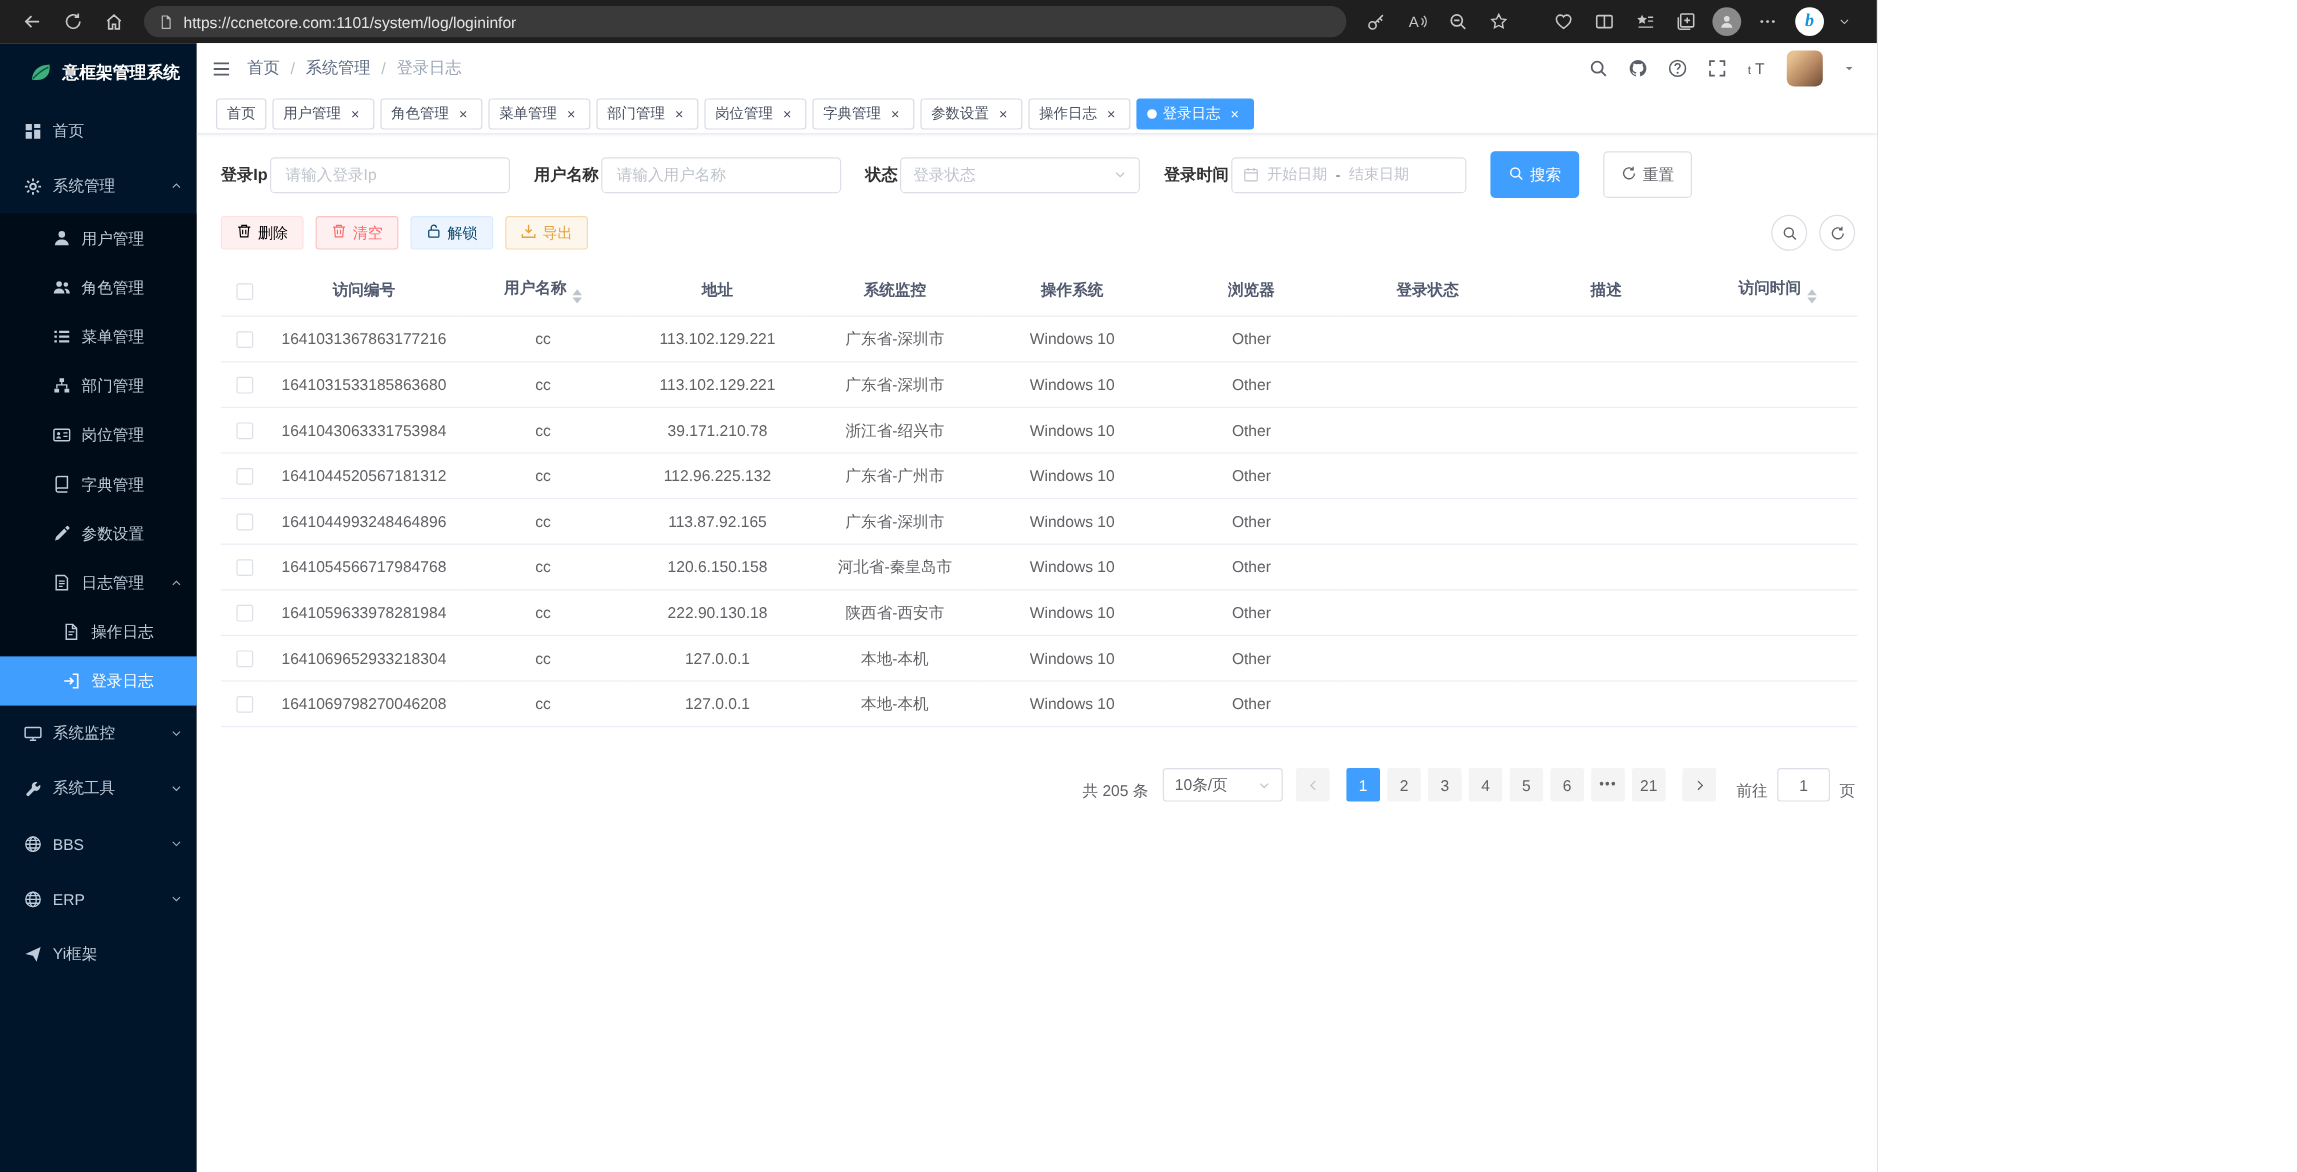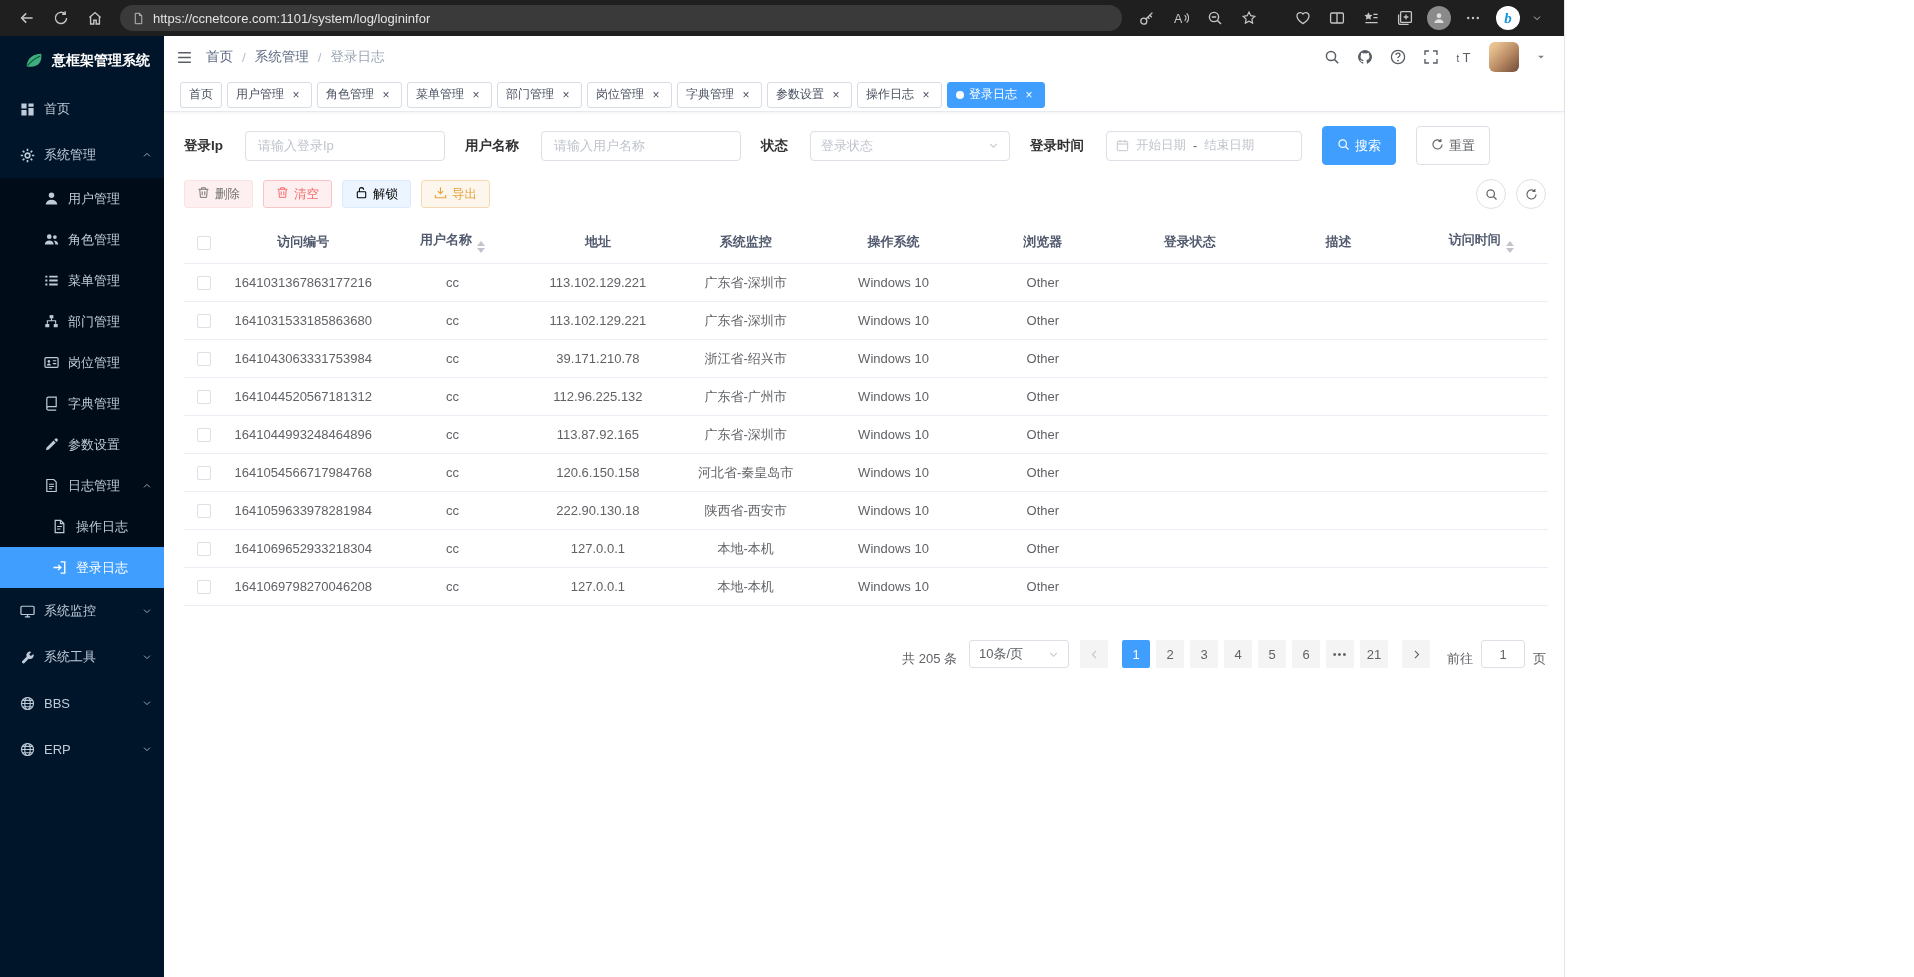--- a/index.html
+++ b/index.html
@@ -51,41 +51,41 @@
   .caret svg{width:10px;height:10px}
   
   .tags{height:34px;display:flex;align-items:center;gap:5px;padding:0 16px;border-bottom:1px solid #e6e9ef;box-shadow:0 1px 3px rgba(0,0,0,.05);flex-shrink:0}
   .tag{height:26px;display:inline-flex;align-items:center;gap:5px;padding:0 8px;border:1px solid #d8dce5;background:#fff;color:#495060;font-size:12px;cursor:pointer;border-radius:3px;white-space:nowrap}
   .tag.active{background:#409eff;border-color:#409eff;color:#fff}
   .tag.active::before{content:"";width:8px;height:8px;border-radius:50%;background:#fff}
   .tag-close{width:14px;height:14px;border-radius:50%;display:inline-flex;align-items:center;justify-content:center;font-size:12px;line-height:1}
   
   .content{flex:1;padding:14px 16px 0 20px;overflow:hidden}
   .filter{display:flex;align-items:center;gap:20px}
-  .f-item{display:flex;align-items:center;gap:22px}
+  .f-item{display:flex;align-items:center;gap:2px}
   .f-label{font-size:13.5px;font-weight:bold;color:#303133;white-space:nowrap}
   .f-input{width:200px;height:30px;border:1px solid #dcdfe6;border-radius:4px;padding:0 12px;font-size:13px;color:#606266;outline:none;font-family:inherit}
   .f-input::placeholder{color:#bfc4cc}
   .f-select{width:200px;height:30px;border:1px solid #dcdfe6;border-radius:4px;display:flex;align-items:center;justify-content:space-between;padding:0 10px;cursor:pointer;background:#fff}
   .f-select .ph{font-size:13px;color:#bfc4cc}
   .sel-caret{display:flex;color:#c0c4cc}
   .sel-caret svg{width:11px;height:11px}
   .f-date{width:196px;height:30px;border:1px solid #dcdfe6;border-radius:4px;display:flex;align-items:center;gap:7px;padding:0 9px;cursor:pointer;background:#fff}
   .f-date .ic{display:flex;color:#c0c4cc}
   .f-date .ic svg{width:13px;height:13px}
   .f-date .ph{font-size:12.5px;color:#bfc4cc;white-space:nowrap}
   .f-date .dsep{font-size:12.5px;color:#606266}
   .btn{display:inline-flex;align-items:center;gap:5px;height:39px;padding:12px 14px;border-radius:4px;border:1px solid #dcdfe6;background:#fff;color:#606266;font-size:13px;cursor:pointer;font-family:inherit;white-space:nowrap}
   .btn svg{width:13px;height:13px}
   .btn.primary{background:#409eff;border-color:#409eff;color:#fff}
   .btn.sm{height:28px;padding:0 12px;font-size:12.5px;border-radius:3px}
   .btn.danger-plain{background:#fef0f0;border-color:#fbc4c4;color:#f56c6c}
-  .btn.danger-plain.disabled{border-color:#fde2e2;color:#737373;cursor:not-allowed}
+  .btn.danger-plain.disabled{border-color:#fde2e2;color:#000000;cursor:not-allowed}
   .btn.primary-plain{background:#ecf5ff;border-color:#b3d8ff;color:#409eff}
-  .btn.primary-plain.disabled{border-color:#d9ecff;color:#000000;cursor:not-allowed}
+  .btn.primary-plain.disabled{border-color:#d9ecff;color:#0c4a6e;cursor:not-allowed}
   .btn.warning-plain{background:#fdf6ec;border-color:#f5dab1;color:#e6a23c}
   .toolbar{display:flex;align-items:center;gap:10px;margin-top:14px}
   .tool-right{margin-left:auto;display:flex;gap:10px;margin-right:2px}
   .circle-btn{width:30px;height:30px;border:1px solid #dcdfe6;border-radius:50%;display:flex;align-items:center;justify-content:center;color:#606266;cursor:pointer;background:#fff}
   .circle-btn svg{width:13px;height:13px}
   
   .grid{width:100%;border-collapse:collapse;table-layout:fixed;margin-top:12px}
   .grid th,.grid td{border-bottom:1px solid #ebeef5;text-align:center;white-space:nowrap;overflow:hidden;text-overflow:ellipsis}
   .grid th{padding:10px 4px;font-size:13px;color:#515a6e;font-weight:bold}
   .grid td{padding:9.5px 4px;font-size:13px;color:#606266}
@@ -395,20 +395,28 @@
                   <path d="M1.6 8h12.8M2.5 4.6h11M2.5 11.4h11"></path>
                 </g>
               </svg>
             </span>
             <span class="menu-label">ERP</span>
             <span class="menu-arrow">
               <svg viewBox="0 0 16 16" width="1em" height="1em" fill="currentColor" aria-hidden="true">
                 <path fill="none" stroke="currentColor" stroke-width="1.5" d="M3.2 5.8L8 10.6l4.8-4.8"></path>
               </svg>
             </span>
+          </div>
+          <div class="menu-item level-1">
+            <span class="menu-ic">
+              <svg viewBox="0 0 16 16" width="1em" height="1em" fill="currentColor" aria-hidden="true">
+                <path d="M1.2 7.4L14.8 1.2l-3.6 13.2-3.2-5.4z"></path>
+              </svg>
+            </span>
+            <span class="menu-label">Yi框架</span>
           </div>
         </nav>
     </aside>
 
     <div class="main">
 
       <header class="navbar">
         <span class="fold">
             <svg viewBox="0 0 16 16" width="1em" height="1em" fill="currentColor" aria-hidden="true">
               <path stroke="currentColor" stroke-width="1.4" d="M2 3.6h12M2 8h12M2 12.4h12"></path>

